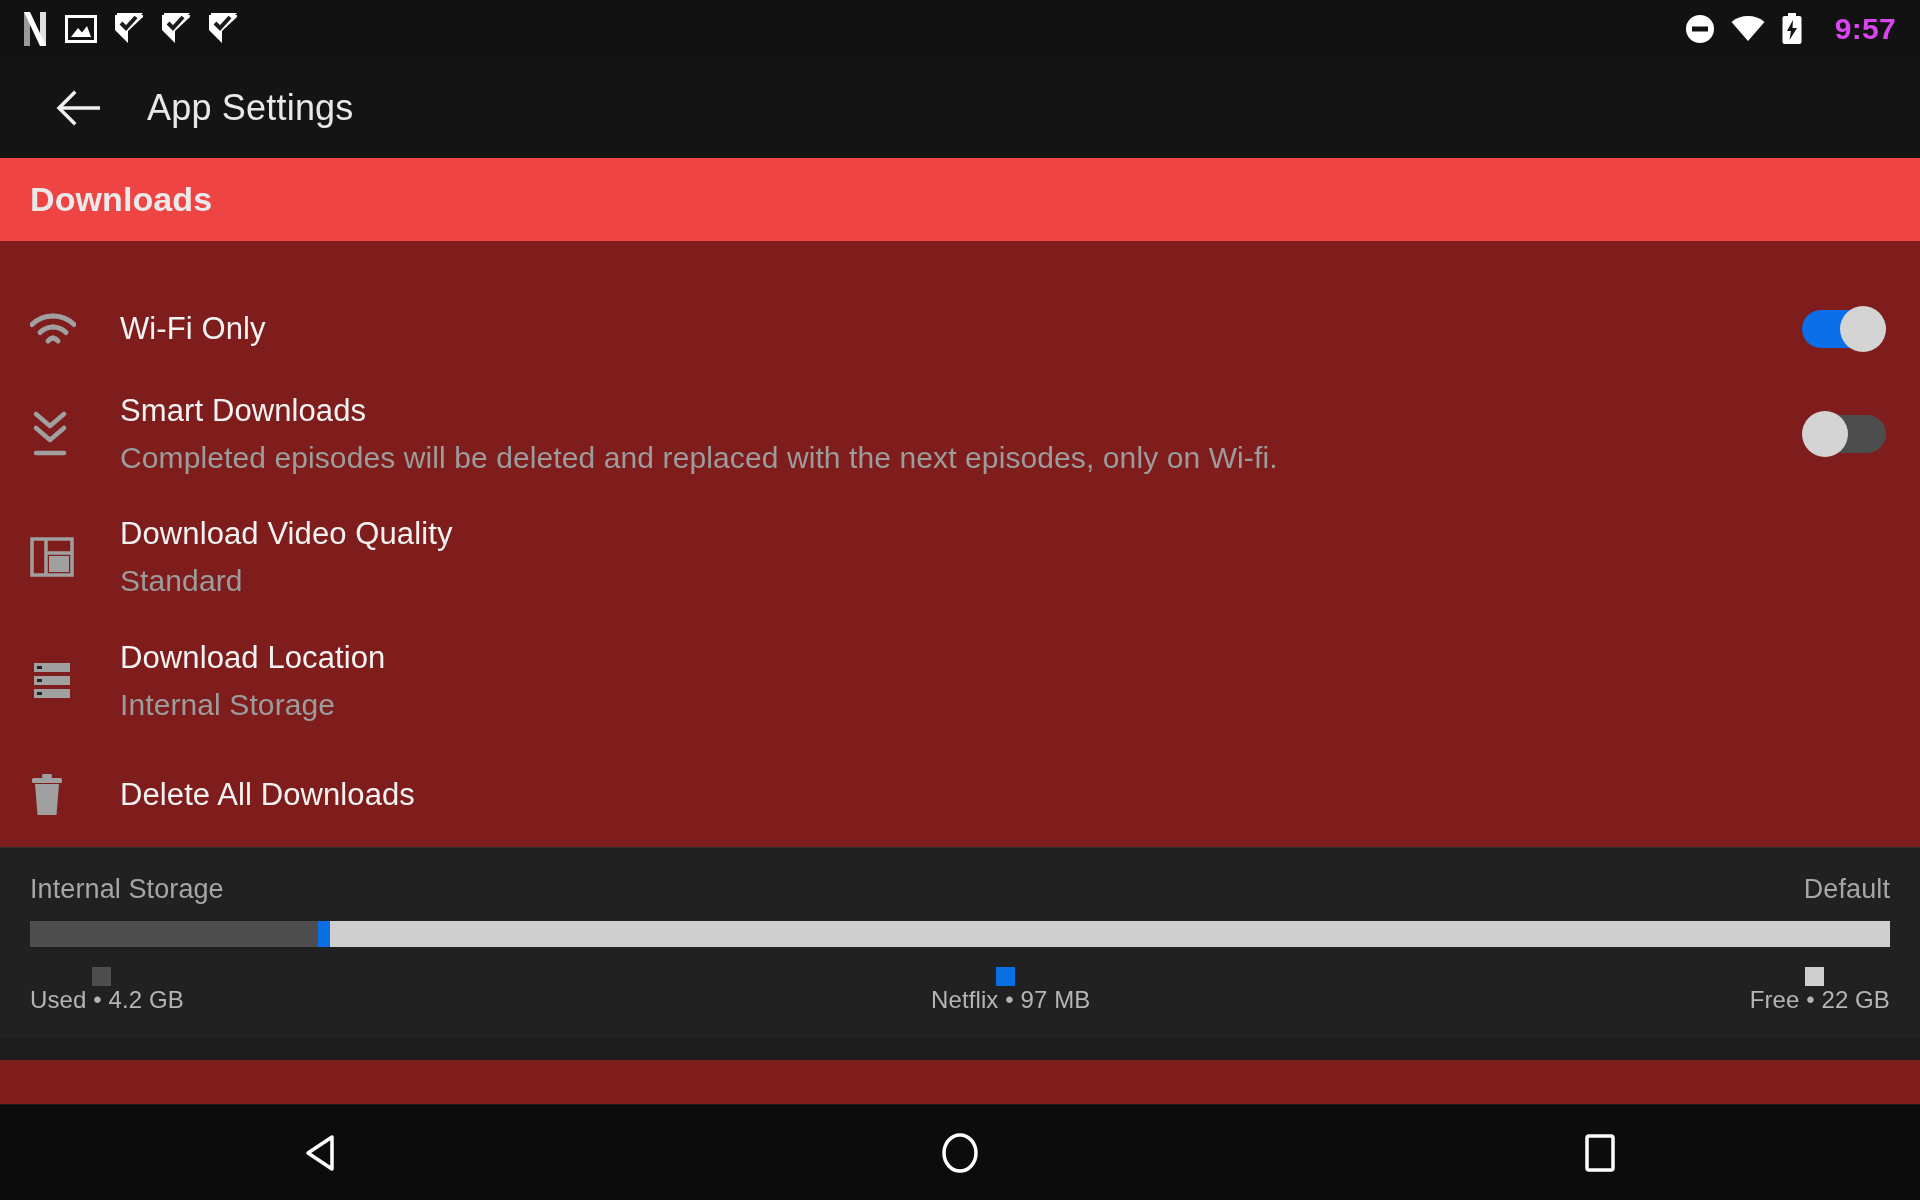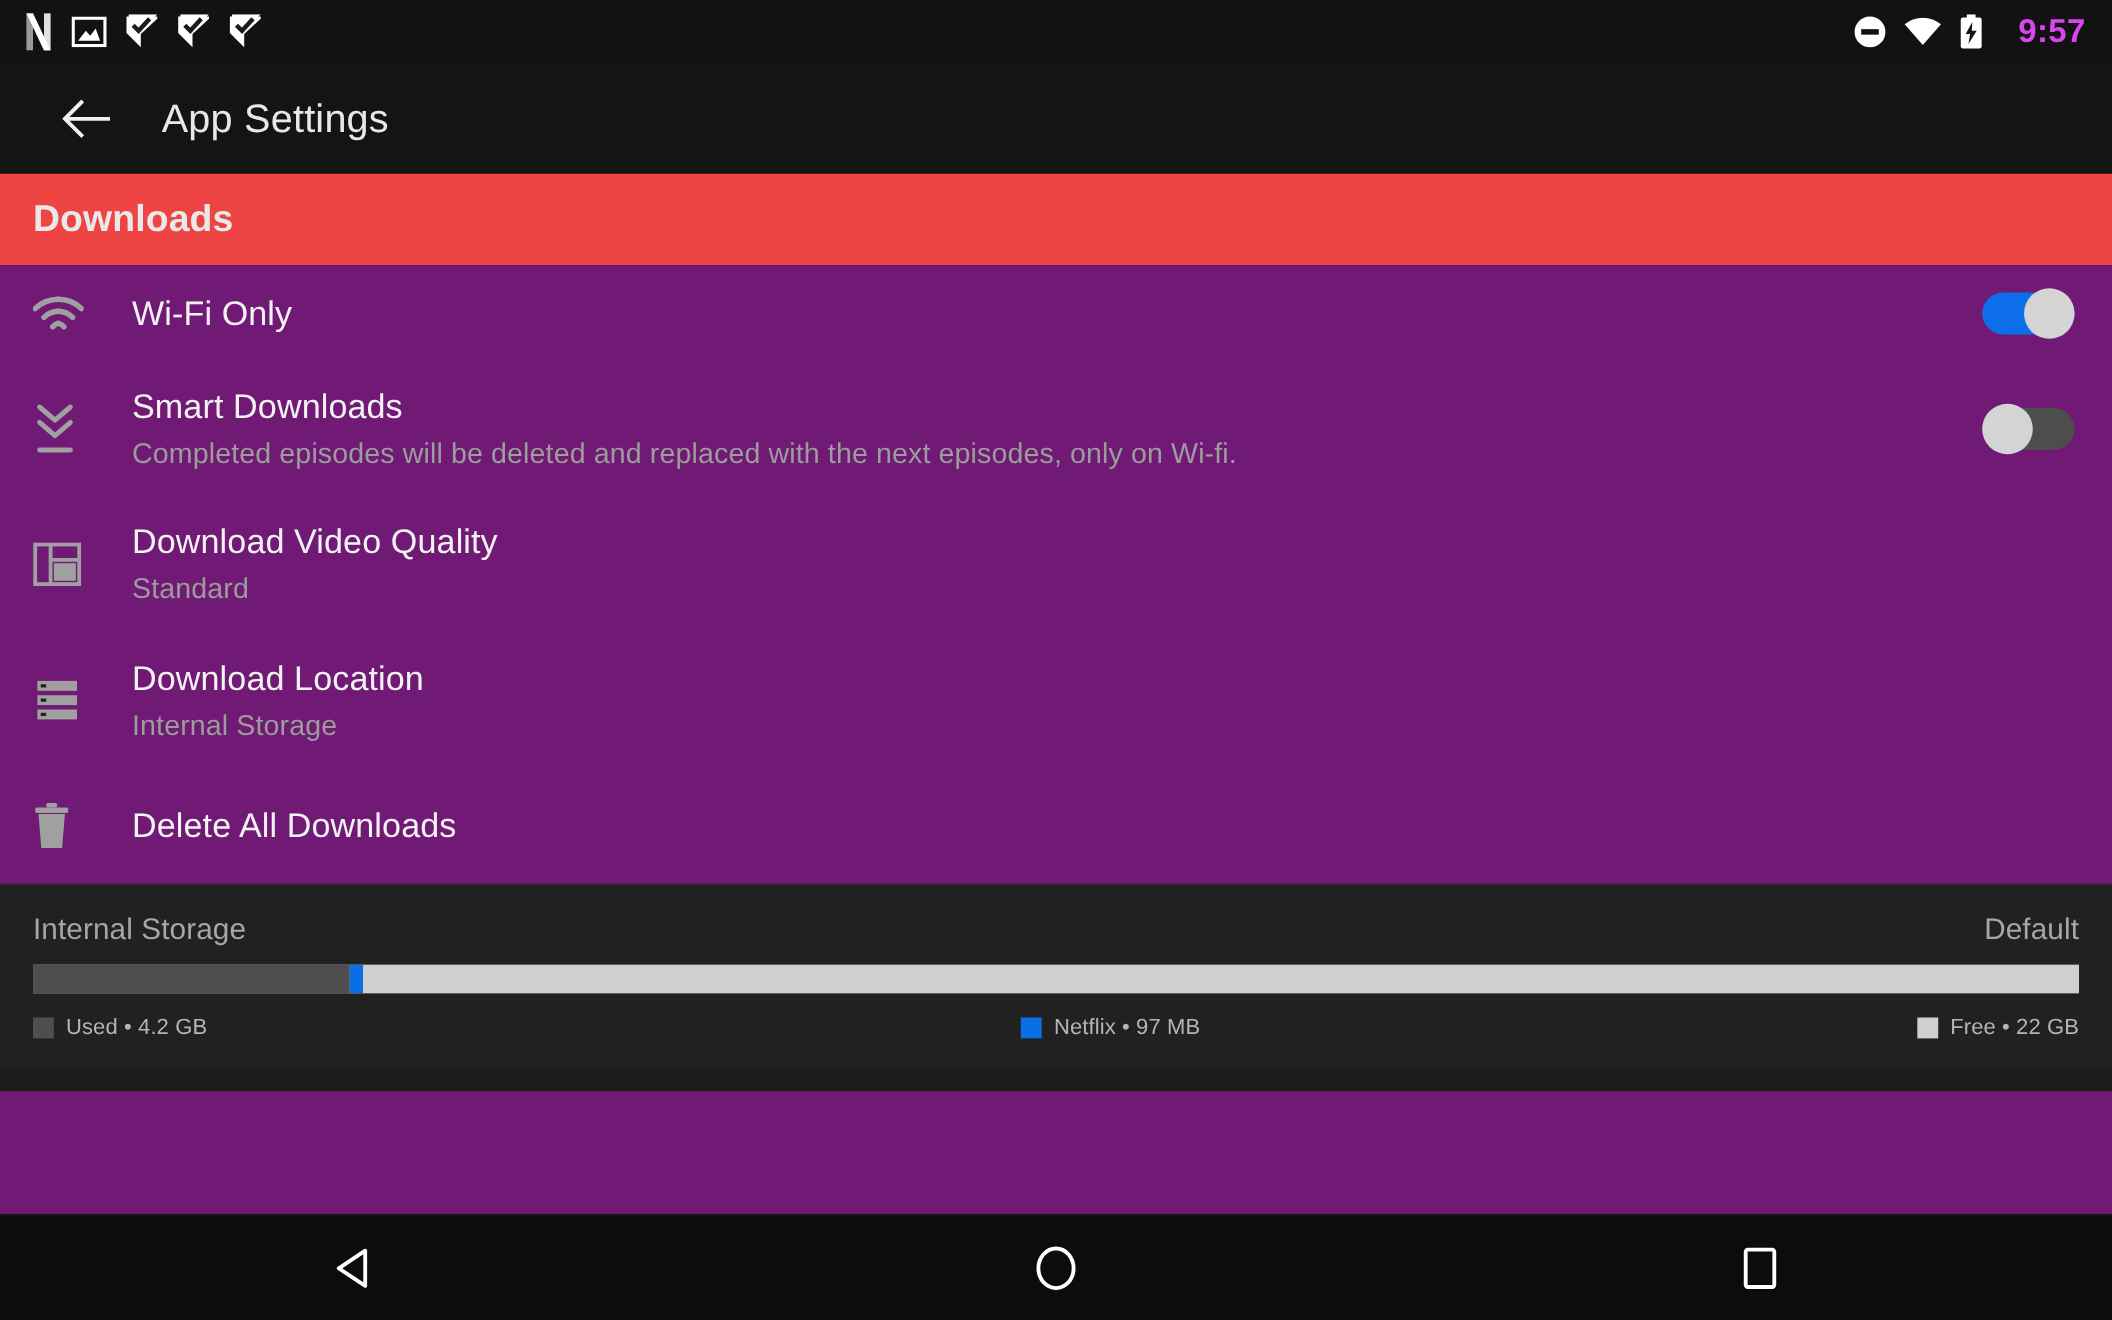--- a/index.html
+++ b/index.html
@@ -78,24 +78,25 @@
   }
   .section-header-title {
     color: #e9e9e9;
     font-size: 34px;
     font-weight: 700;
     letter-spacing: 0.1px;
   }
 
   
   .settings-list {
-    background: #701a75;
+    background: #7f1d1d;
     flex: 1 1 auto;
     display: flex;
     flex-direction: column;
+    justify-content: center;
   }
 
   .row {
     display: flex;
     align-items: center;
     padding: 0 34px 0 30px;
     min-height: 84px;
     position: relative;
   }
   .row-icon {
@@ -114,21 +115,21 @@
   }
   .row-title {
     color: #f2f2f2;
     font-size: 31px;
     font-weight: 400;
     line-height: 1.26;
     letter-spacing: 0.1px;
   }
   .row-subtitle {
     color: #9c9c9c;
-    font-size: 26px;
+    font-size: 30px;
     font-weight: 400;
     line-height: 1.3;
     margin-top: 7px;
     letter-spacing: 0.1px;
   }
 
   .row-wifi       { height: 88px; }
   .row-smart      { height: 122px; }
   .row-quality    { height: 124px; }
   .row-location   { height: 124px; }
@@ -194,22 +195,23 @@
 
   .storage-legend {
     display: flex;
     justify-content: space-between;
     margin-top: 20px;
   }
   .legend-item {
     display: flex;
     align-items: center;
     color: #b5b5b5;
-    font-size: 20px;
+    font-size: 24px;
     letter-spacing: 0.1px;
+    flex-direction: column;
   }
   .legend-item.center { margin-left: 88px; }
   .swatch {
     width: 19px; height: 19px;
     margin-right: 11px;
     display: inline-block;
     flex: 0 0 auto;
   }
 
   

